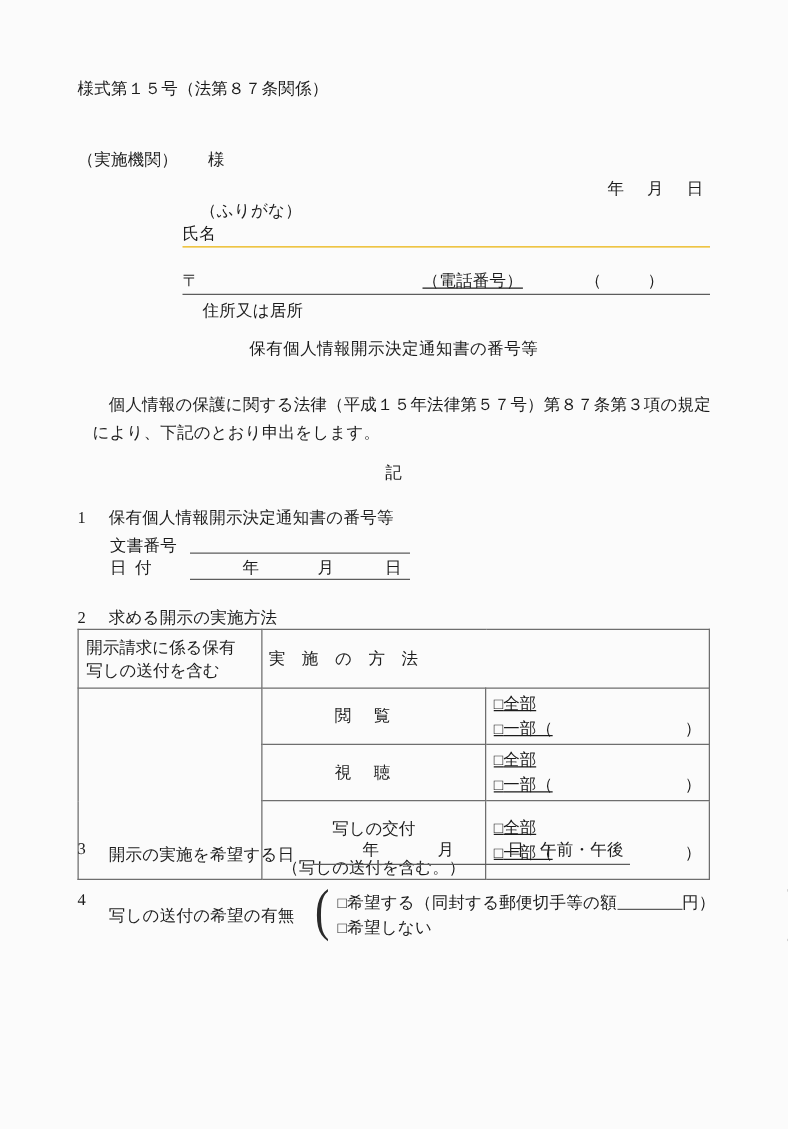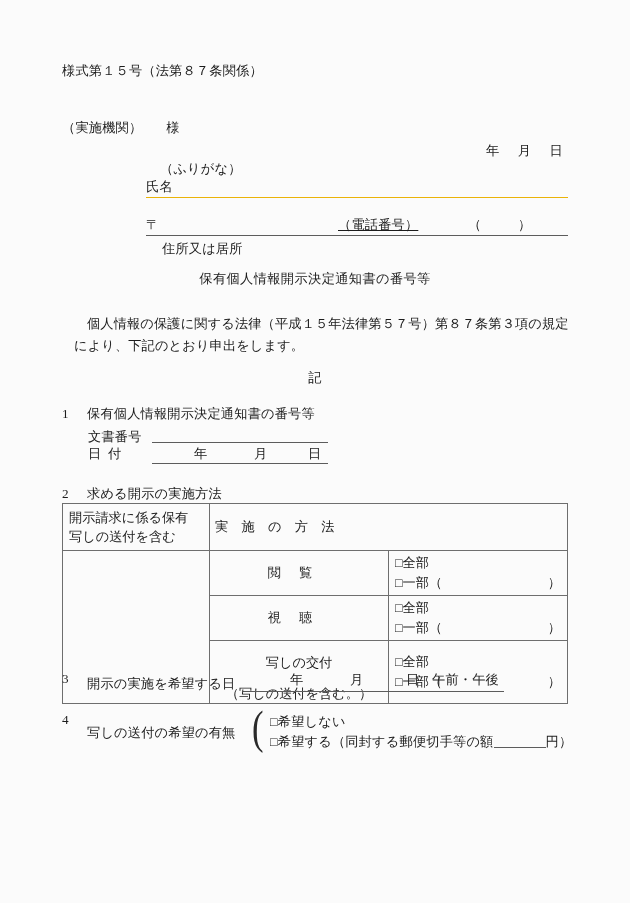--- a/index.html
+++ b/index.html
@@ -156,20 +156,21 @@
     line-height: 19px;
     letter-spacing: 0;
     text-indent: 0;
     margin-top: 12px;
   }
   .cell-scope {
     height: 38px;
     padding: 2px 0 2px 6px !important;
     line-height: 19px;
     position: relative;
+    text-decoration: underline;
   }
   .cell-scope .opt { display: block; }
   .cell-scope .rparen {
     position: absolute;
     right: 6px;
   }
   .cell-scope .opt2 { position: relative; }
   .box { font-size: 12.5px; }
 
   
@@ -330,18 +331,18 @@
   </div>
 
   <div class="abs t13" id="sec4">
     <span class="num">4</span>
     <span class="lbl">写しの送付の希望の有無</span>
 
     <span id="sec4-bracket-l">(</span>
     <span id="sec4-bracket-r">)</span>
 
     <span id="sec4-opts">
+      <span class="opt"><span class="box">□</span><span>希望する（同封する郵便切手等の額</span><span class="money-rule"></span><span>円）</span></span>
       <span class="opt"><span class="box">□</span><span>希望しない</span></span>
-      <span class="opt"><span class="box">□</span><span>希望する（同封する郵便切手等の額</span><span class="money-rule"></span><span>円）</span></span>
     </span>
   </div>
 
 </div>
 
 </body></html>

